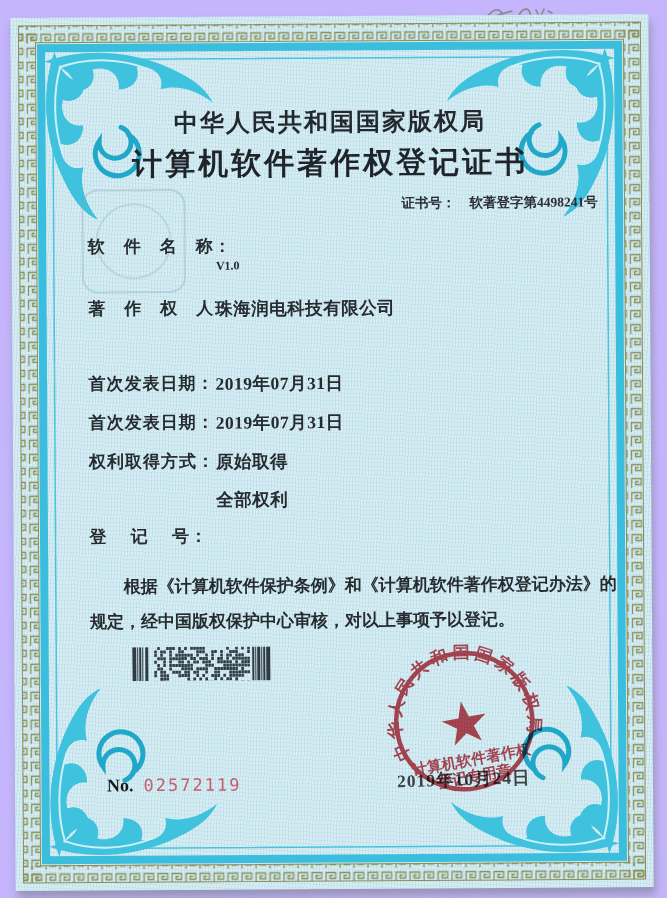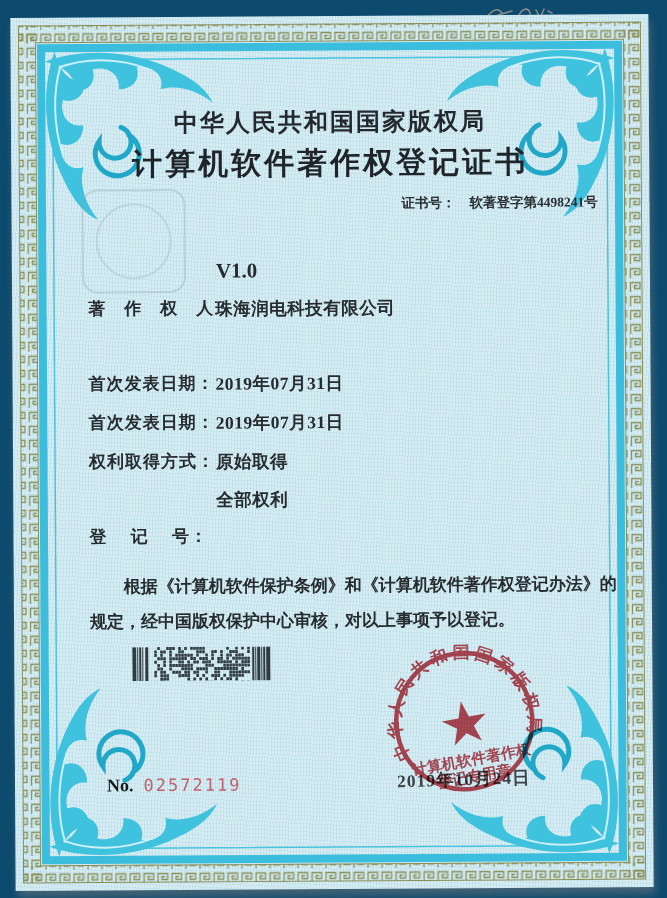--- a/index.html
+++ b/index.html
@@ -1,37 +1,37 @@
 <!DOCTYPE html>
 <html><head>
 <meta charset="utf-8">
 <style>
   html,body{margin:0;padding:0;background:#ffffff;}
-  .photo{position:relative;width:667px;height:898px;background:#0c4a6e;overflow:hidden;
+  .photo{position:relative;width:667px;height:898px;background:#c4b5fd;overflow:hidden;
          font-family:"Liberation Serif","DejaVu Serif",serif;}
   .paper{position:absolute;left:13px;top:16px;width:638px;height:873px;
          background-color:#d8edf3;
          background-image:
            repeating-linear-gradient(93deg,rgba(126,193,210,.22) 0 1px,transparent 1px 3px),
            repeating-linear-gradient(3deg,rgba(126,193,210,.16) 0 1px,transparent 1px 4px);
          transform:rotate(-0.35deg);
          box-shadow:2px 7px 9px rgba(115,120,124,.55);}
   .frame-svg{position:absolute;inset:0;width:100%;height:100%;pointer-events:none;}
   .title{position:absolute;left:0;right:0;top:90px;text-align:center;font-size:24px;
          font-weight:700;letter-spacing:2px;color:#23282e;}
   .subtitle{position:absolute;left:0;right:0;top:127px;text-align:center;font-size:30px;
          font-weight:700;letter-spacing:3px;color:#1f242a;}
   .cert-no{position:absolute;left:390px;top:179px;font-size:13.5px;font-weight:600;color:#2a2f35;}
   .cert-no .gap{display:inline-block;width:14px;}
   .row{position:absolute;left:0;right:0;height:26px;}
   .f-label{position:absolute;left:76px;font-size:17px;font-weight:700;white-space:pre;
            color:#262b30;letter-spacing:1px;}
   .f-value{position:absolute;left:203px;font-size:17.5px;font-weight:700;color:#262b30;
            letter-spacing:.5px;white-space:nowrap;}
-  .v2{position:absolute;left:204px;top:242px;font-size:21px;font-weight:700;color:#262b30;}
+  .v2{position:absolute;left:204px;top:242px;font-size:12px;font-weight:700;color:#262b30;}
   .statement{position:absolute;left:76px;top:552px;width:540px;font-size:17px;font-weight:600;
              color:#262b30;line-height:35px;}
   .statement .l1{text-indent:34px;white-space:nowrap;}
   .statement .l2{white-space:nowrap;}
   .barcode{position:absolute;left:118px;top:630px;width:152px;height:34px;}
   .emboss{position:absolute;left:70px;top:172px;width:100px;height:100px;
           border:2px solid rgba(140,165,178,.35);border-radius:16px;}
   .emboss-circle{position:absolute;inset:12px;border:2px solid rgba(140,165,178,.28);border-radius:50%;}
   .seal{position:absolute;left:366px;top:624px;width:168px;height:168px;opacity:.92;
         mix-blend-mode:multiply;}
@@ -87,20 +87,21 @@
     <div class="emboss">
       <div class="emboss-circle"></div>
     </div>
 
     <div class="title">中华人民共和国国家版权局</div>
     <div class="subtitle">计算机软件著作权登记证书</div>
 
     <div class="cert-no"><span>证书号：</span><span class="gap"></span><span>软著登字第4498241号</span></div>
 
     <div class="row" style="top:218px">
+      <span class="f-label">软　件　名　称：</span>
     </div>
     <div class="v2">V1.0</div>
     <div class="row" style="top:280px">
       <span class="f-label">著　作　权　人：</span>
       <span class="f-value">珠海润电科技有限公司</span>
     </div>
     <div class="row" style="top:355px">
       <span class="f-label">首次发表日期：</span>
       <span class="f-value">2019年07月31日</span>
     </div>

